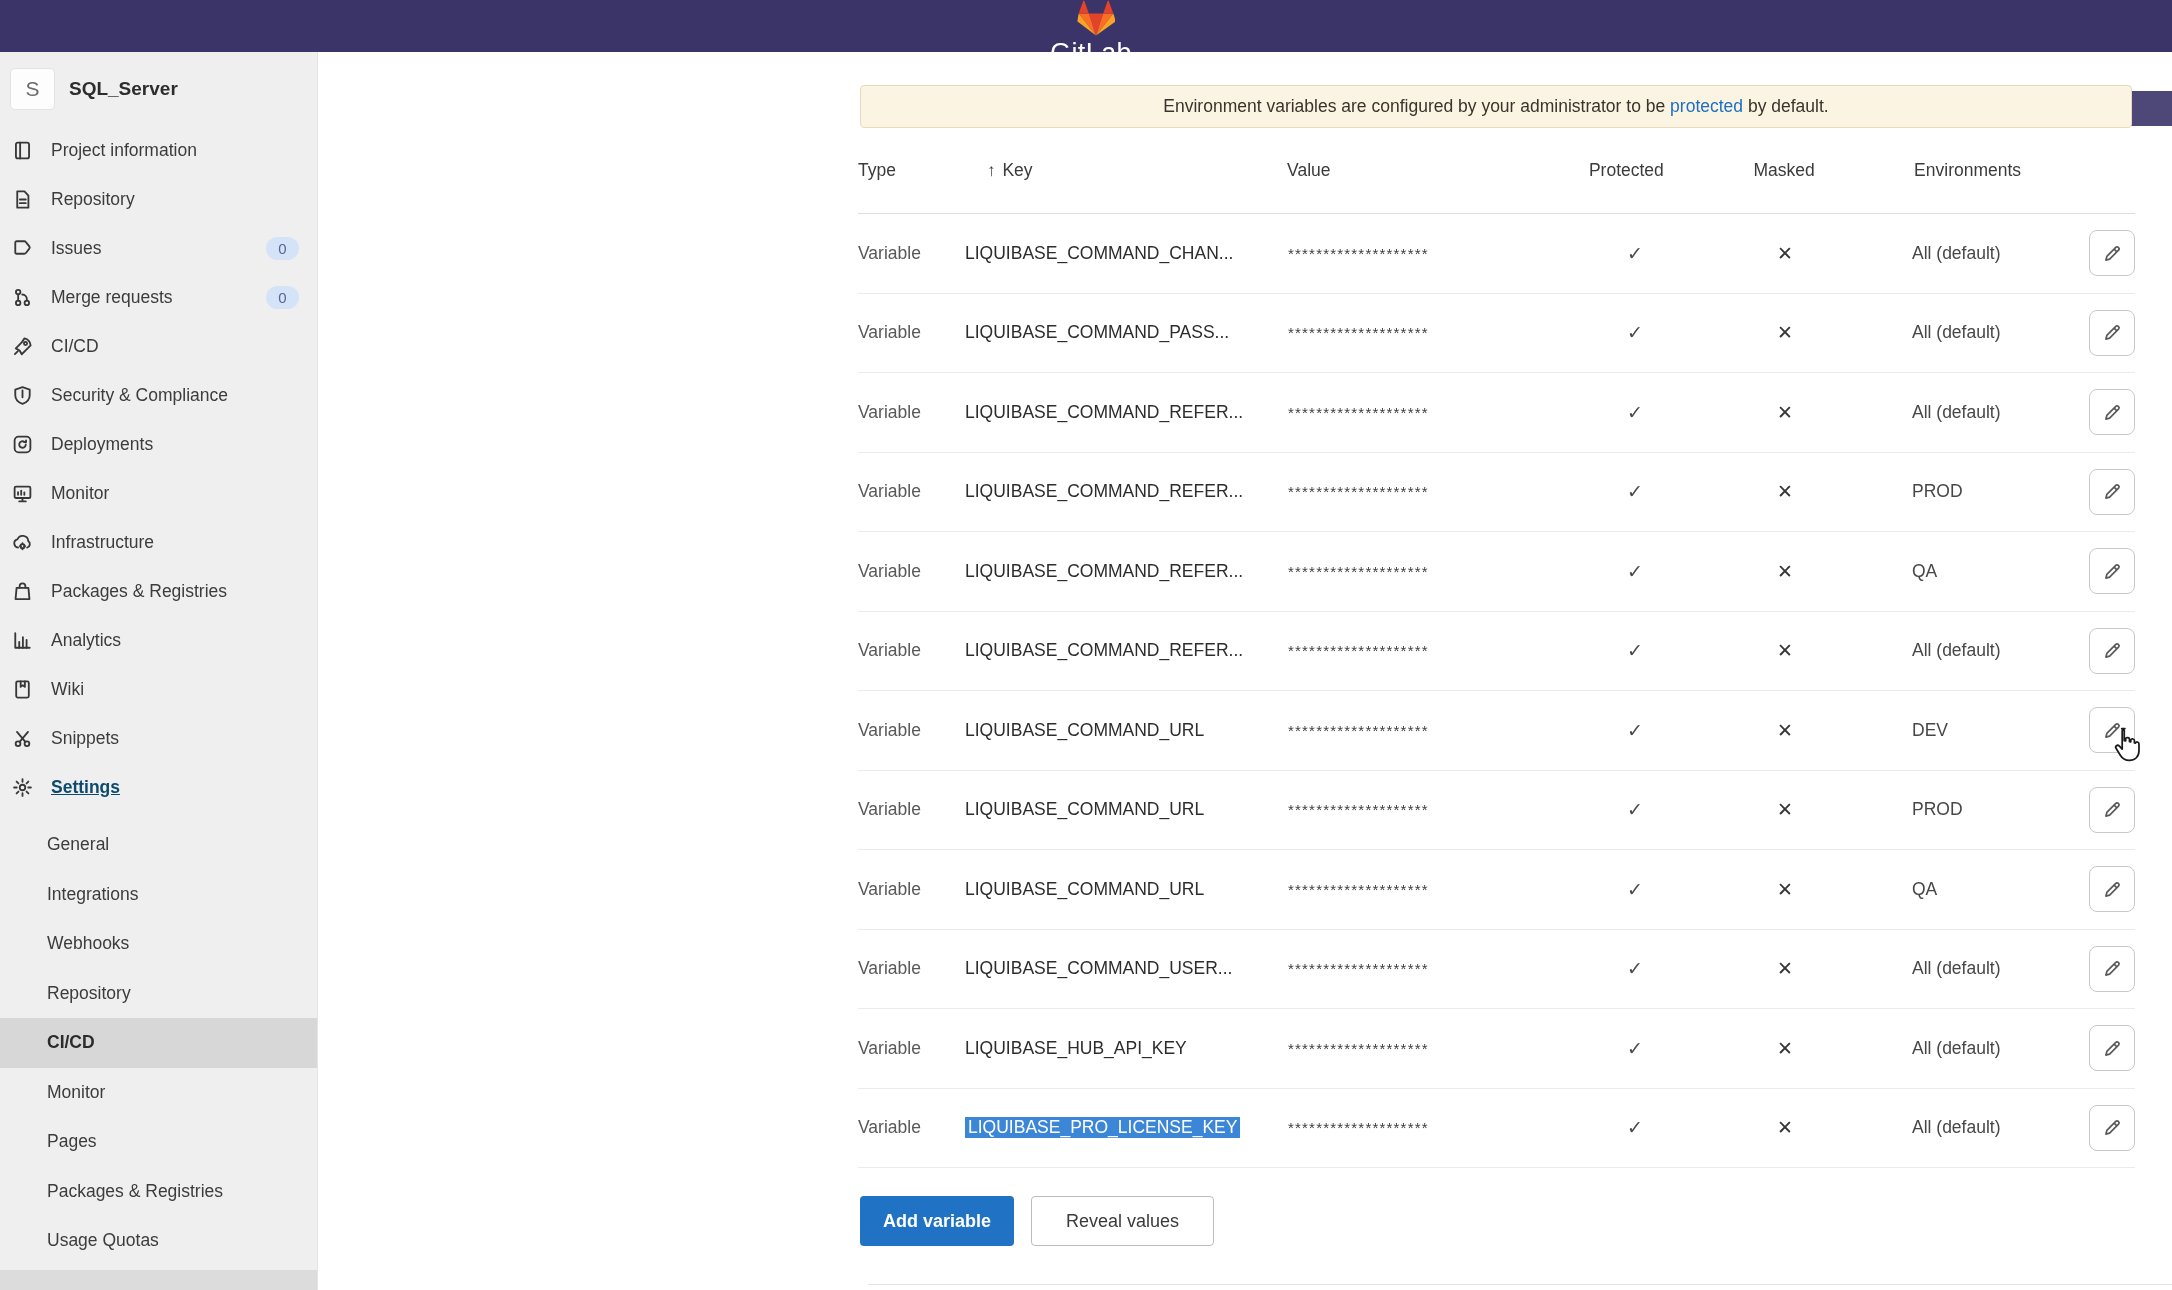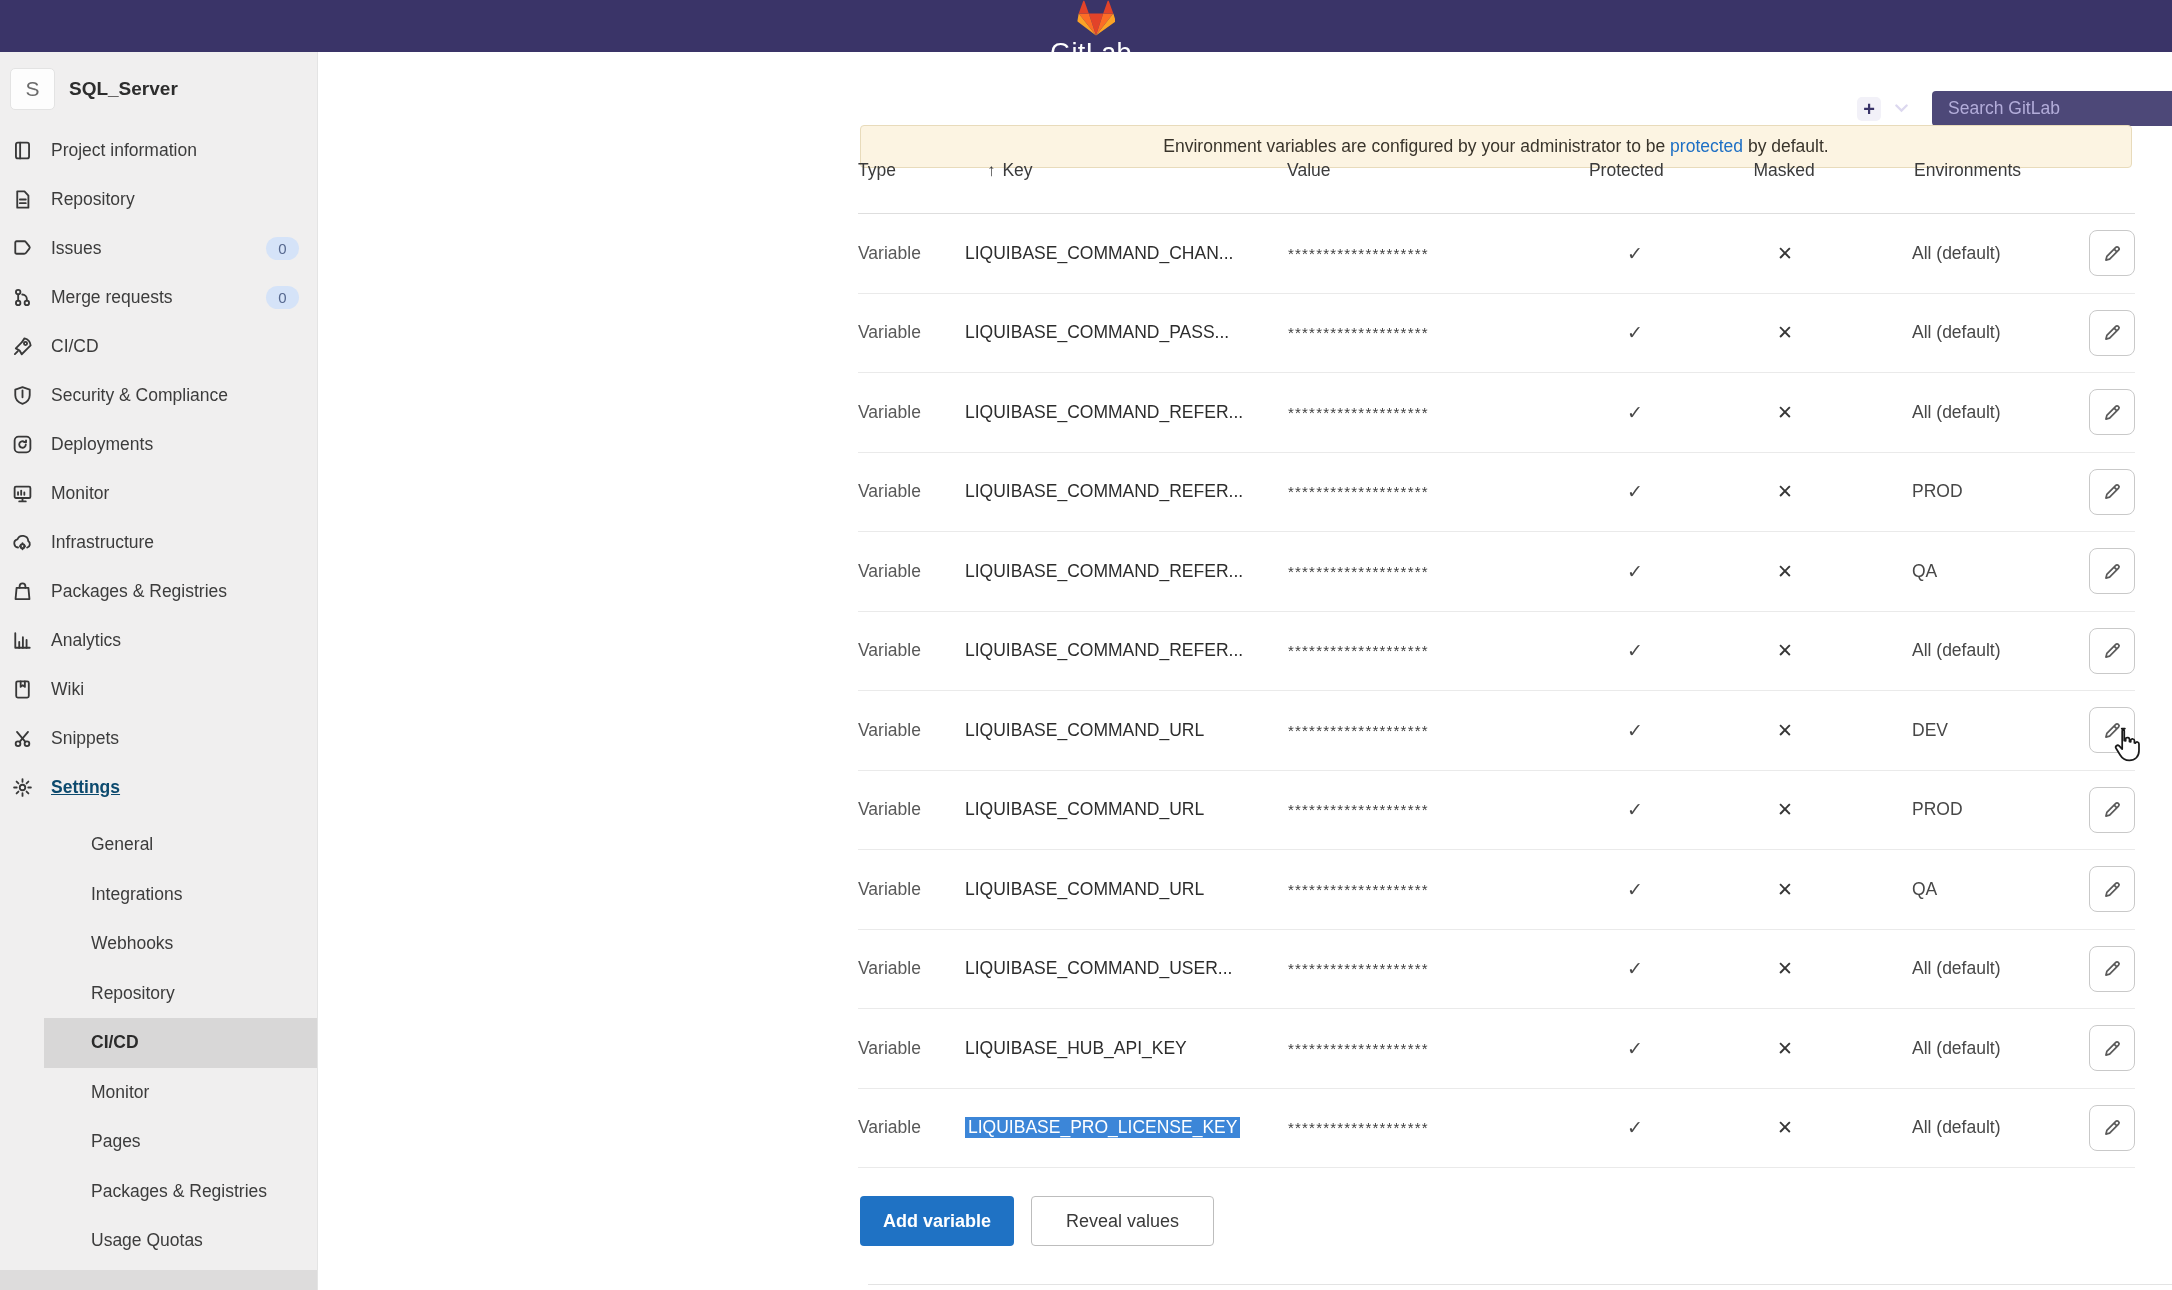--- a/index.html
+++ b/index.html
@@ -33,31 +33,31 @@
   .project-name { font-size:19px; font-weight:700; color:#2d2d2d; }
   .nav { }
   .nav-item { height:49px; display:flex; align-items:center; padding:0 18px 0 12px; gap:18px;
     color:#3c3c3c; font-size:17.5px; cursor:pointer; }
   .nav-item.bold .nav-label { font-weight:700; color:#0c4a6e;text-decoration:underline; }
   .nav-icon { width:21px; height:21px; display:grid; place-items:center; }
   .nav-icon svg { width:21px; height:21px; stroke:#383838; fill:none; stroke-width:1.4;
     stroke-linecap:round; stroke-linejoin:round; }
   .badge { margin-left:auto; background:#d5e3f8; color:#56688f; border-radius:12px;
     min-width:33px; text-align:center; padding:3px 10px; font-size:15px; }
-  .subnav { margin-top:8px;padding-left:44px; }
+  .subnav { margin-top:8px; }
   .sub-item { height:49.5px; display:flex; align-items:center; padding-left:47px;
     color:#3c3c3c; font-size:17.5px; cursor:pointer; }
   .sub-item.active { background:#d8d7d7; font-weight:600; color:#2b2b2b; }
   .sidebar-strip { position:absolute; bottom:0; left:0; width:100%; height:20px; background:#dddcdc; }
 
   
   .banner { position:absolute; left:860px; top:85px; width:1272px; height:43px;
     background:#fcf4e2; border:1px solid #e8dbbb; border-radius:4px;
     display:flex; align-items:center; justify-content:center;
-    font-size:17.5px; color:#39342b; white-space:pre;margin-top:40px; }
+    font-size:17.5px; color:#39342b; white-space:pre; }
   .banner a { color:#1d6fc4; text-decoration:none; cursor:pointer; }
 
   .table { position:absolute; left:858px; top:160px; width:1277px; }
   .thead { display:flex; align-items:flex-start; height:54px; border-bottom:1px solid #dedede;
     color:#3b3b3b; font-weight:400; font-size:17.5px;gap:44px; }
   .trow { display:flex; align-items:center; height:79.5px; border-bottom:1px solid #eaeaea;
     font-size:17.5px; }
   .c-type { width:107px; }
   .c-key  { width:323px; }
   .c-val  { width:325px; }

